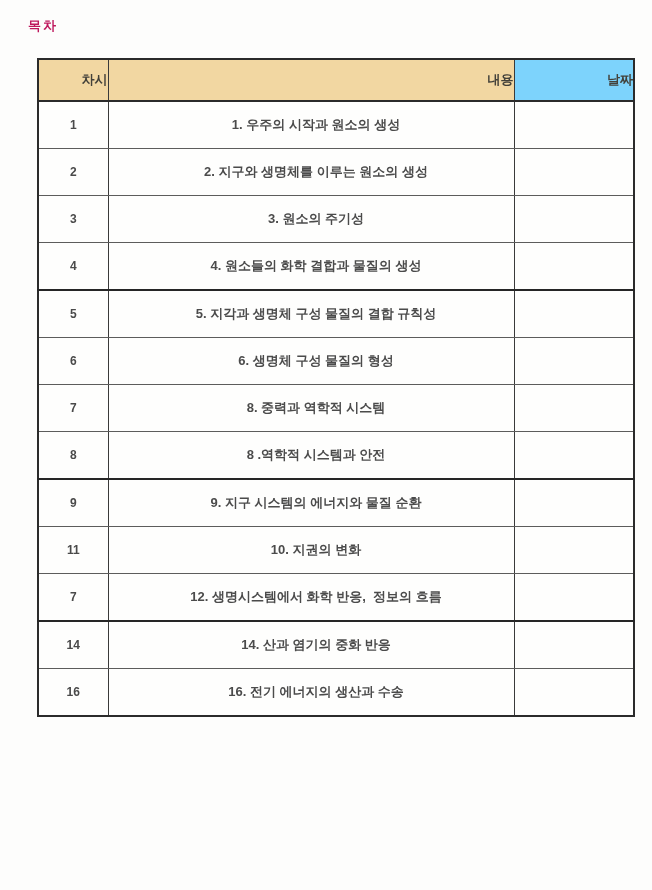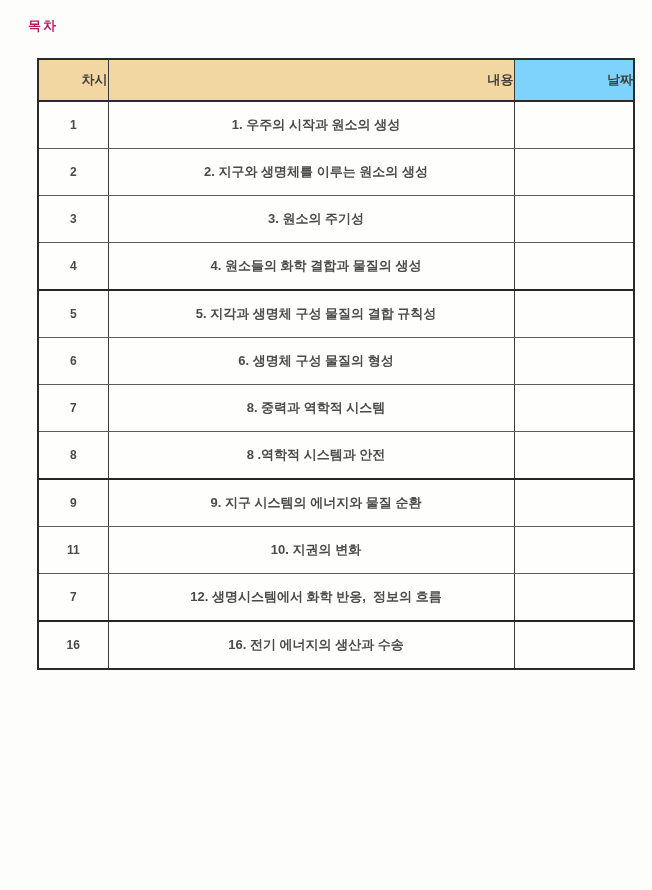--- a/index.html
+++ b/index.html
@@ -154,20 +154,25 @@
         <td class="session">11</td>
         <td class="content">10. 지권의 변화</td>
         <td class="date"></td>
       </tr>
       <tr class="group-end">
         <td class="session">7</td>
         <td class="content">12. 생명시스템에서 화학 반응,  정보의 흐름</td>
         <td class="date"></td>
       </tr>
       <tr>
+        <td class="session">14</td>
+        <td class="content">14. 산과 염기의 중화 반응</td>
+        <td class="date"></td>
+      </tr>
+      <tr>
         <td class="session">16</td>
         <td class="content">16. 전기 에너지의 생산과 수송</td>
         <td class="date"></td>
       </tr>
     </tbody>
   </table>
 
 </div>
 
 </body></html>

